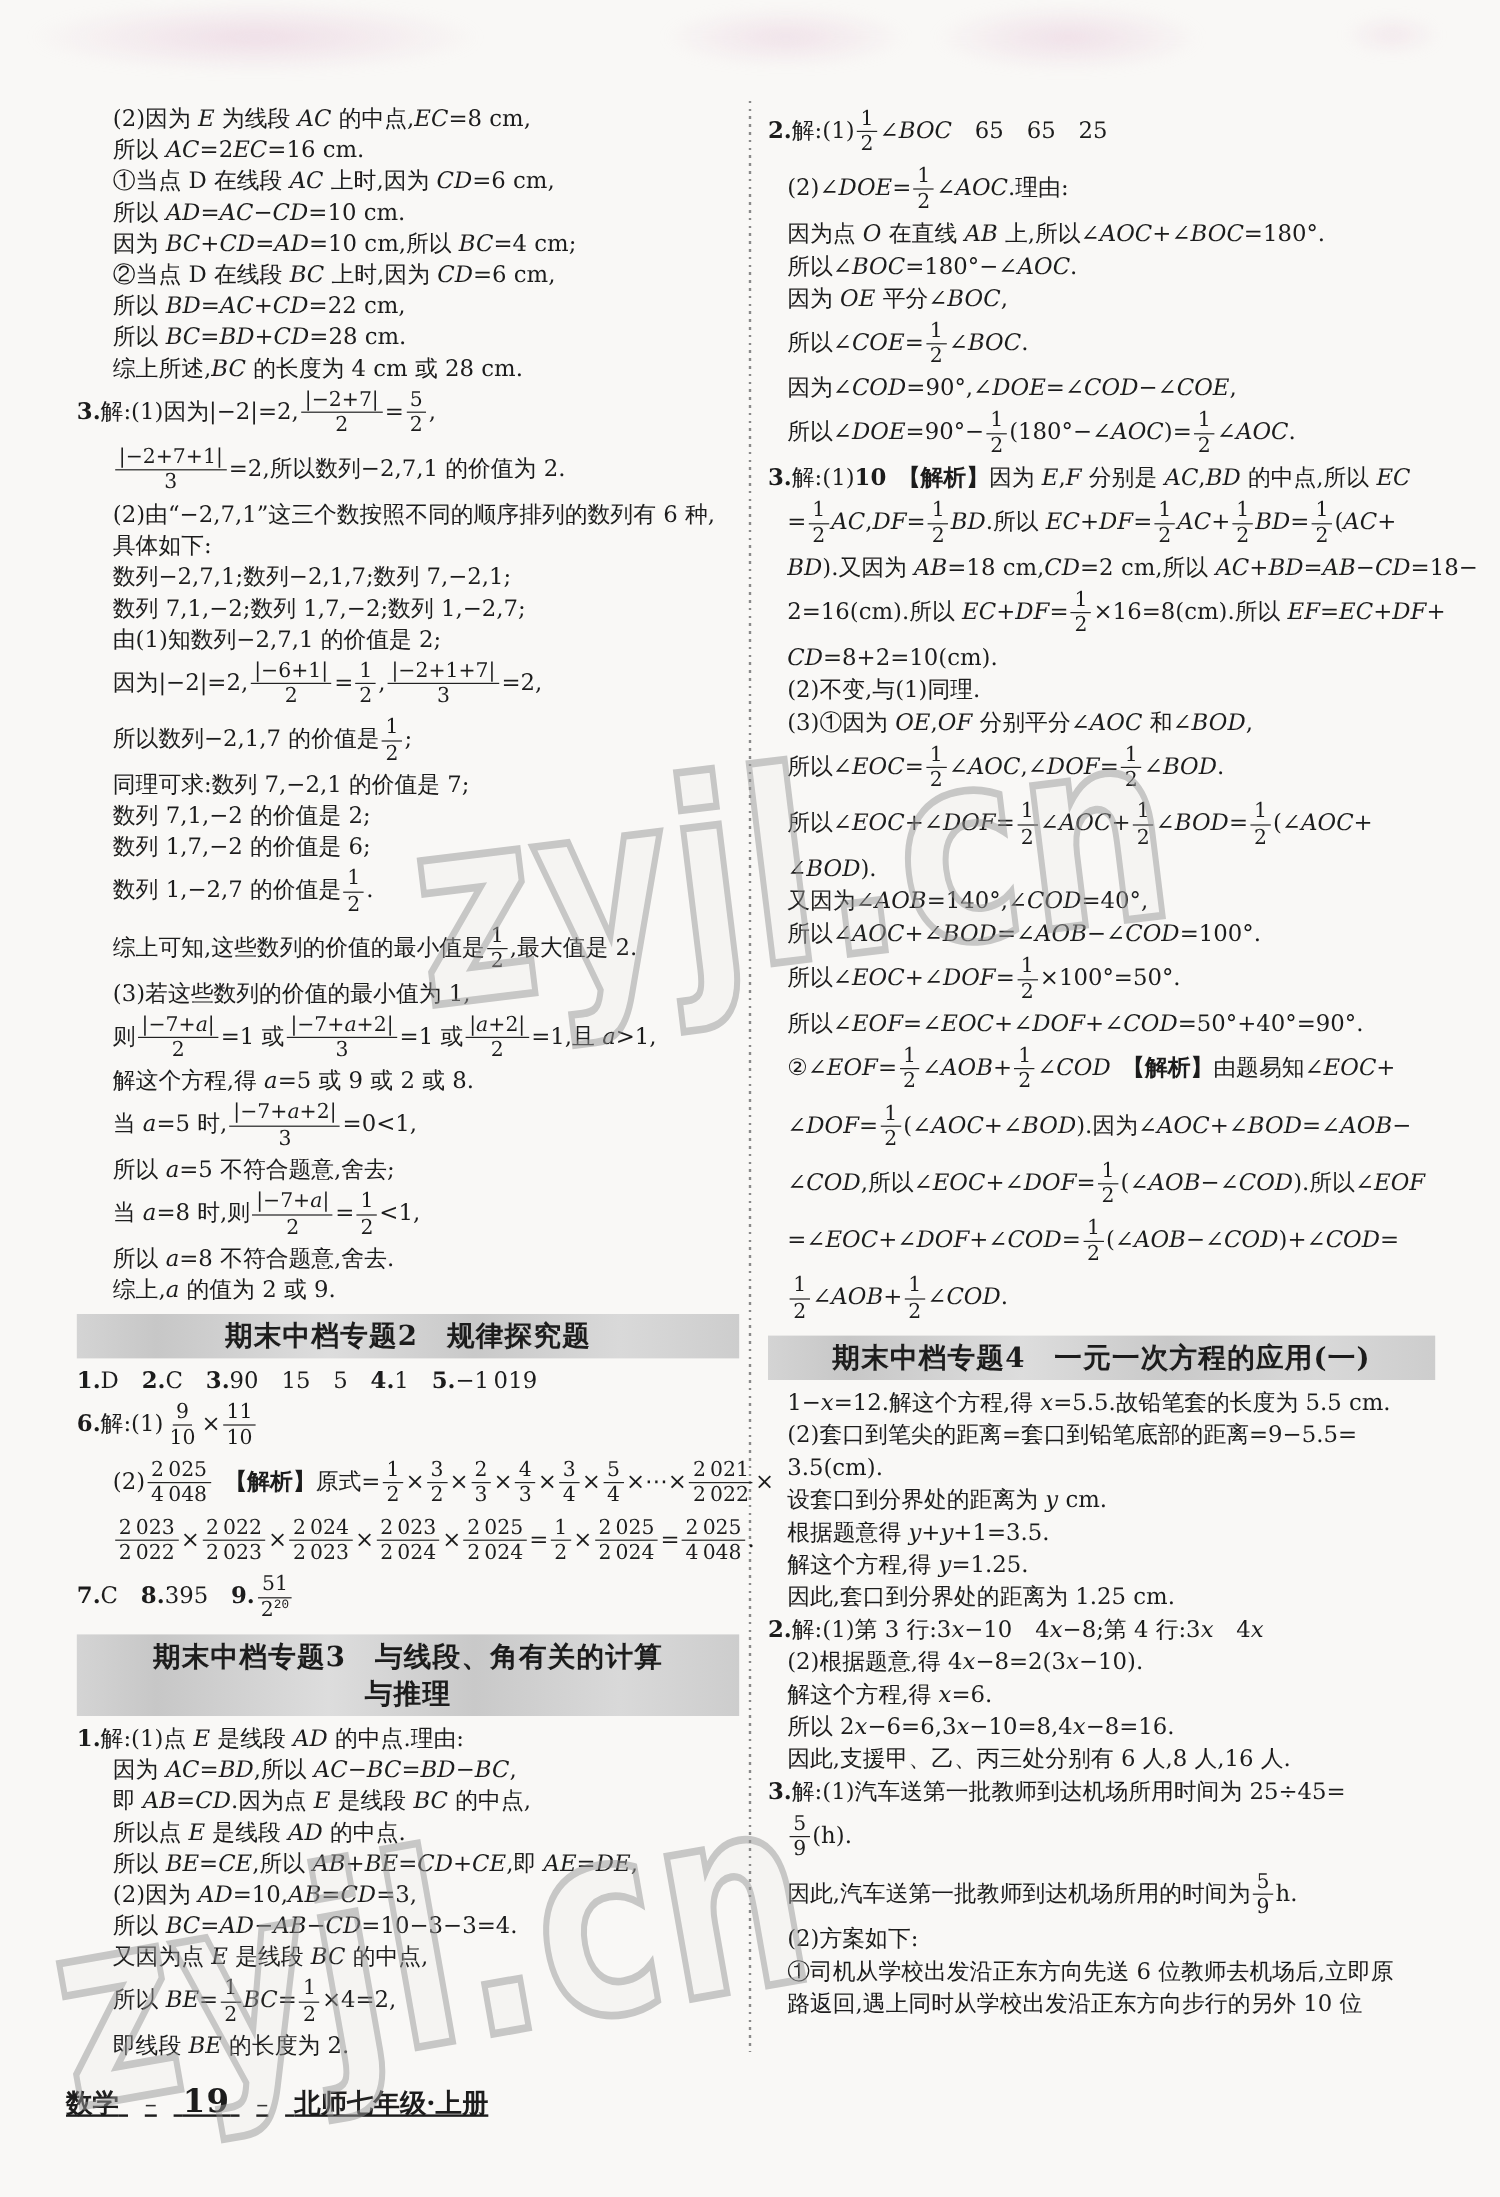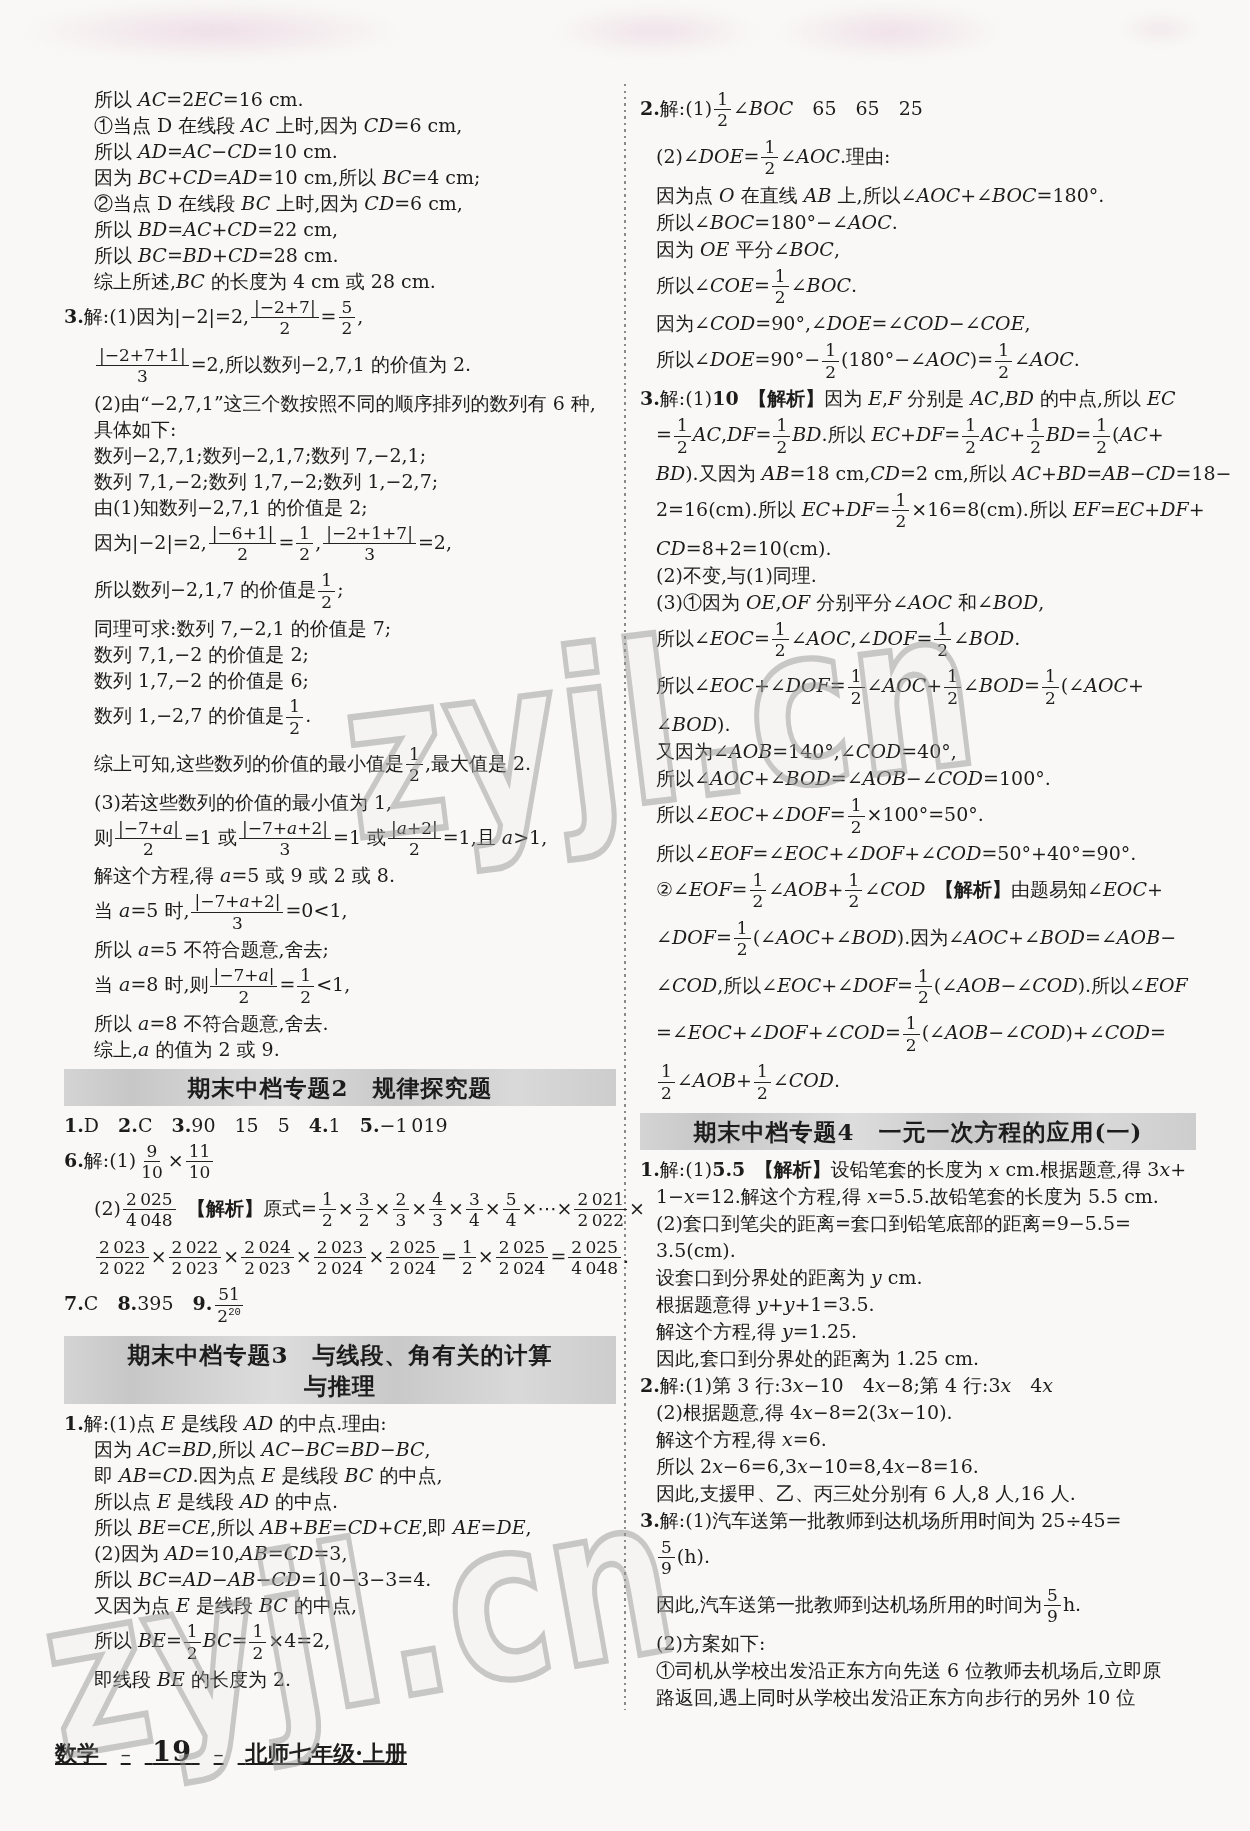--- a/index.html
+++ b/index.html
@@ -68,20 +68,21 @@
 <body>
 
 <div class="smudge" id="smudge1"></div>
 <div class="smudge" id="smudge2"></div>
 <div class="smudge" id="smudge3"></div>
 <div class="smudge" id="smudge4"></div>
 
 <div id="divider"></div>
 
 <div class="col" id="col-left">
+    <div class="line ind">(2)因为 <i>E</i> 为线段 <i>AC</i> 的中点,<i>EC</i>=8 cm,</div>
     <div class="line ind">所以 <i>AC</i>=2<i>EC</i>=16 cm.</div>
     <div class="line ind">①当点 D 在线段 <i>AC</i> 上时,因为 <i>CD</i>=6 cm,</div>
     <div class="line ind">所以 <i>AD</i>=<i>AC</i>−<i>CD</i>=10 cm.</div>
     <div class="line ind">因为 <i>BC</i>+<i>CD</i>=<i>AD</i>=10 cm,所以 <i>BC</i>=4 cm;</div>
     <div class="line ind">②当点 D 在线段 <i>BC</i> 上时,因为 <i>CD</i>=6 cm,</div>
     <div class="line ind">所以 <i>BD</i>=<i>AC</i>+<i>CD</i>=22 cm,</div>
     <div class="line ind">所以 <i>BC</i>=<i>BD</i>+<i>CD</i>=28 cm.</div>
     <div class="line ind">综上所述,<i>BC</i> 的长度为 4 cm 或 28 cm.</div>
     <div class="line"><b>3.</b>解:(1)因为|−2|=2,<span class="frac">
         <span class="fn">|−2+7|</span>
@@ -325,21 +326,20 @@
         <span class="fd">2</span>
       </span>(∠<i>AOB</i>−∠<i>COD</i>)+∠<i>COD</i>=</div>
     <div class="line ind"><span class="frac">
         <span class="fn">1</span>
         <span class="fd">2</span>
       </span>∠<i>AOB</i>+<span class="frac">
         <span class="fn">1</span>
         <span class="fd">2</span>
       </span>∠<i>COD</i>.</div>
     <div class="hdr">期末中档专题4 一元一次方程的应用(一)</div>
-    <div class="line"><b>1.</b>解:(1)<b>5.5</b> <b>【解析】</b>设铅笔套的长度为 <i>x</i> cm.根据题意,得 3<i>x</i>+</div>
     <div class="line ind">1−<i>x</i>=12.解这个方程,得 <i>x</i>=5.5.故铅笔套的长度为 5.5 cm.</div>
     <div class="line ind">(2)套口到笔尖的距离=套口到铅笔底部的距离=9−5.5=</div>
     <div class="line ind">3.5(cm).</div>
     <div class="line ind">设套口到分界处的距离为 <i>y</i> cm.</div>
     <div class="line ind">根据题意得 <i>y</i>+<i>y</i>+1=3.5.</div>
     <div class="line ind">解这个方程,得 <i>y</i>=1.25.</div>
     <div class="line ind">因此,套口到分界处的距离为 1.25 cm.</div>
     <div class="line"><b>2.</b>解:(1)第 3 行:3<i>x</i>−10 4<i>x</i>−8;第 4 行:3<i>x</i> 4<i>x</i></div>
     <div class="line ind">(2)根据题意,得 4<i>x</i>−8=2(3<i>x</i>−10).</div>
     <div class="line ind">解这个方程,得 <i>x</i>=6.</div>

